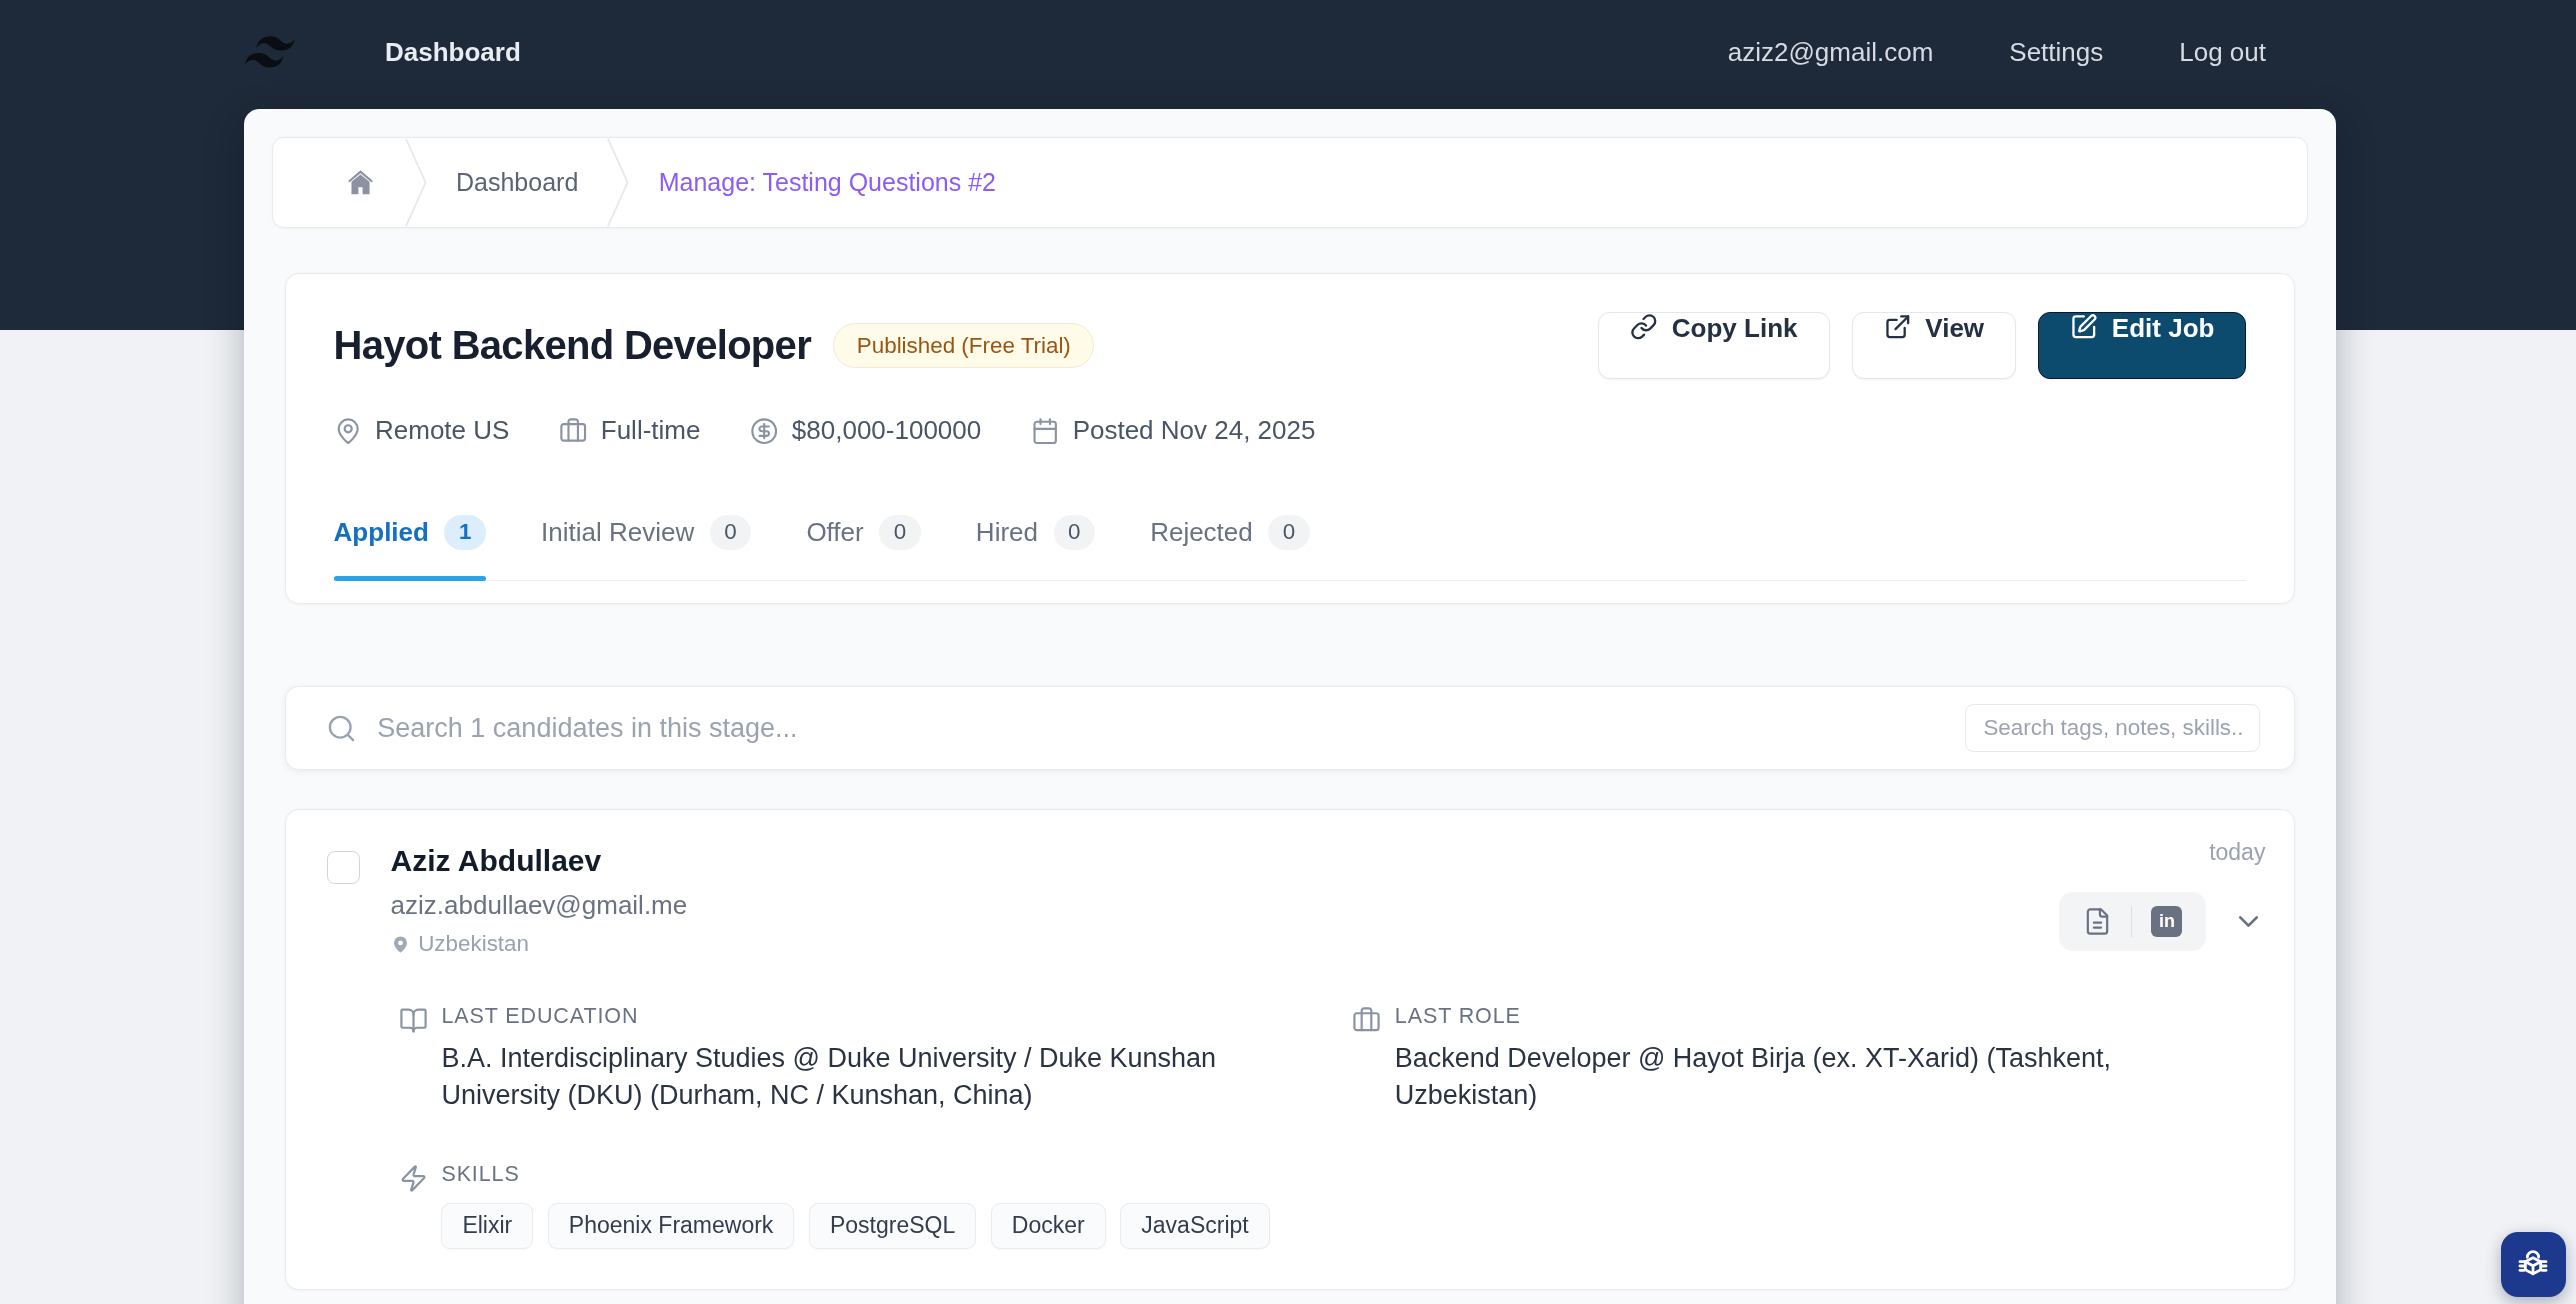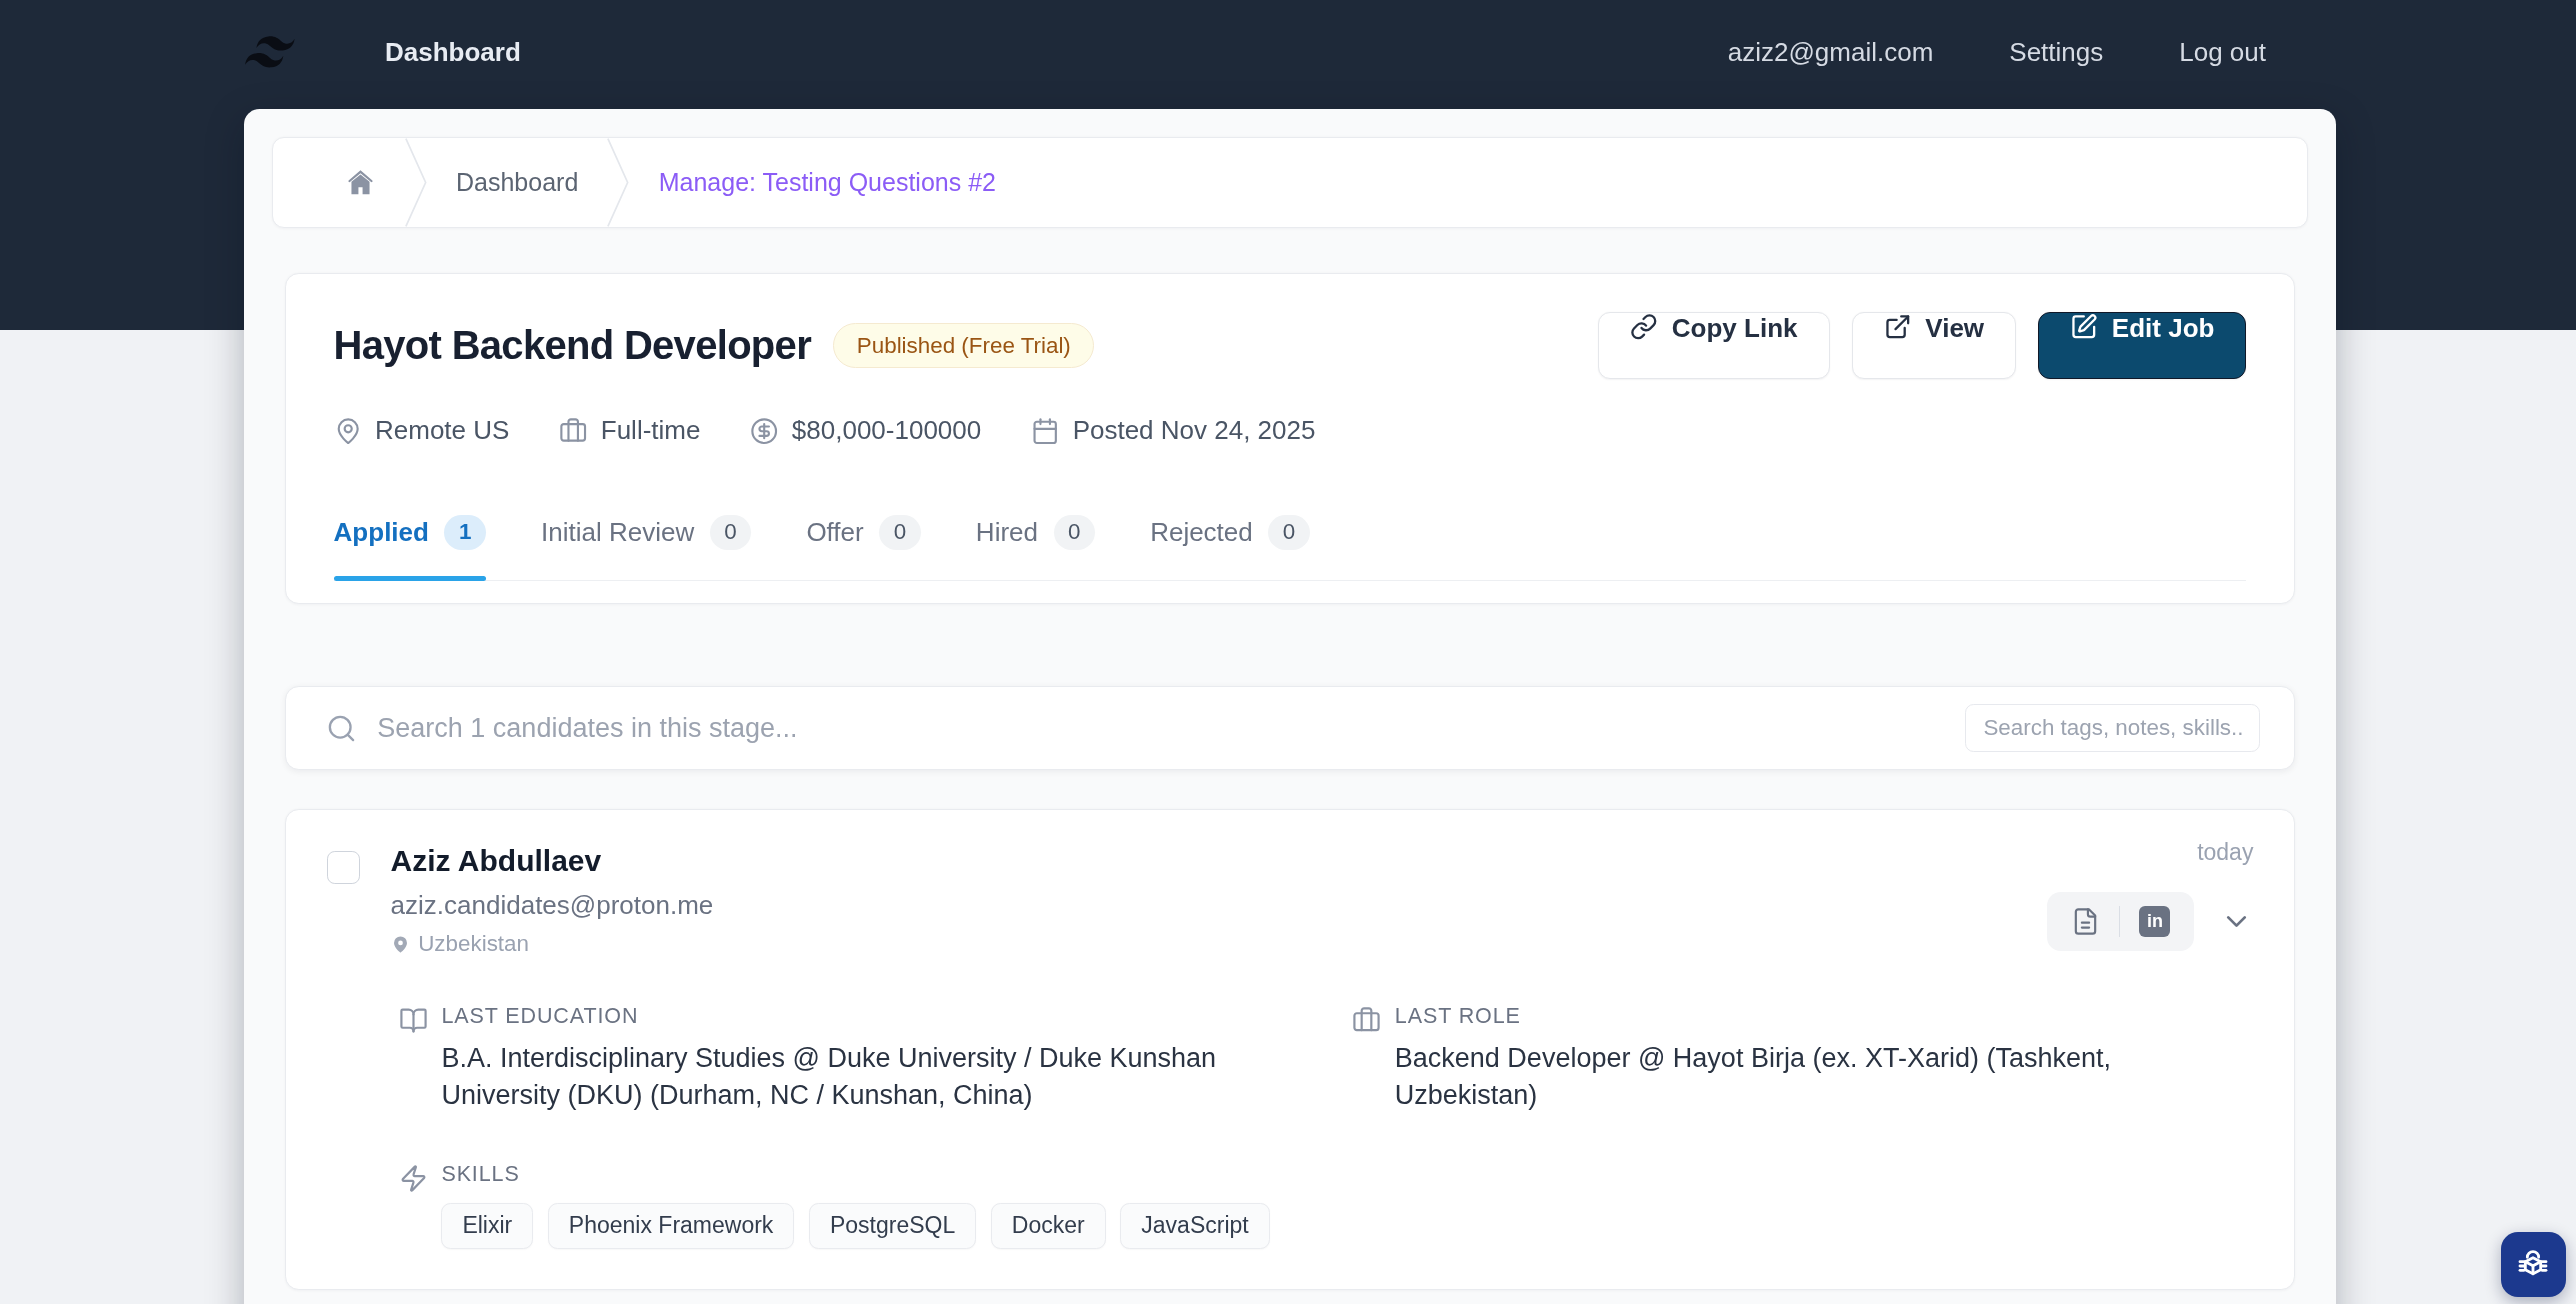--- a/index.html
+++ b/index.html
@@ -110,21 +110,21 @@
   
   .cand-card { margin:39px 13px 0; padding:34px 41px 40px; position:relative; }
   .cand-head { display:flex; align-items:flex-start; }
   .checkbox {
     appearance:none; width:33px; height:33px; border:1.7px solid #cfd4dc; border-radius:7.8px;
     margin:6.9px 31px 0 0; background:#fff; cursor:pointer; flex:none;
   }
   .cand-name { font-size:30px; font-weight:700; color:#131c2b; }
   .cand-email { margin-top:12px; font-size:26px; color:#6a7282; }
   .cand-loc { margin-top:10.3px; display:flex; align-items:center; gap:8.6px; font-size:22.4px; color:#9aa2b1; }
-  .cand-right { position:absolute; top:29px; right:41px; display:flex; flex-direction:column; align-items:flex-end; }
+  .cand-right { position:absolute; top:29px; right:29px; display:flex; flex-direction:column; align-items:flex-end; }
   .cand-time { font-size:23px; color:#9aa2b1; }
   .right-row { display:flex; align-items:center; gap:26px; margin-top:26px; }
   .icon-pill {
     display:flex; align-items:center; gap:19px;
     background:#f3f4f6; border-radius:13.8px; padding:13.8px 24px;
   }
   .pill-divider { width:1.7px; height:31px; background:#dadee5; }
   .li-badge {
     width:31px; height:31px; background:#6a7282; border-radius:6px; color:#fff;
     font-weight:700; font-size:18px; display:flex; align-items:center; justify-content:center;
@@ -287,21 +287,21 @@
       </svg>
     <input class="search-input" type="text" placeholder="Search 1 candidates in this stage..." style="">
     <input class="tags-input" type="text" placeholder="Search tags, notes, skills..." style="">
   </section>
 
   <section class="card cand-card">
     <div class="cand-head">
       <input type="checkbox" class="checkbox" style="">
       <div>
         <div class="cand-name">Aziz Abdullaev</div>
-        <div class="cand-email">aziz.candidates@proton.me</div>
+        <div class="cand-email">aziz.abdullaev@gmail.me</div>
         <div class="cand-loc">
           <svg width="19" height="19" viewBox="0 0 24 24" fill="#a2a9b6">
               <path d="M12 1.8a8.2 8.2 0 0 0-8.2 8.2c0 6.1 8.2 12.2 8.2 12.2s8.2-6.1 8.2-12.2A8.2 8.2 0 0 0 12 1.8zm0 11.2a3 3 0 1 1 0-6 3 3 0 0 1 0 6z"></path>
             </svg>
           <span>Uzbekistan</span>
         </div>
       </div>
     </div>
 
     <div class="cand-right">

